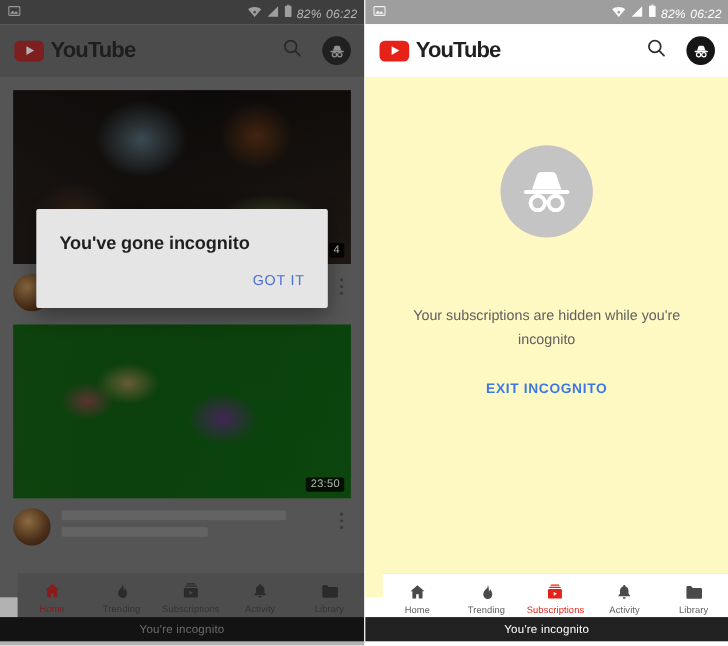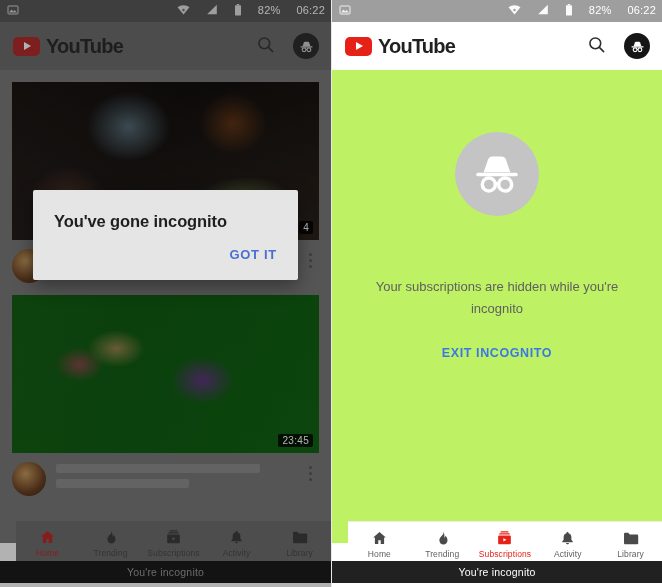--- a/index.html
+++ b/index.html
@@ -15,21 +15,21 @@
 
   
   .statusbar {
     height: 22px; display: flex; align-items: center;
     padding: 0 6px 0 7px; font-size: 11px; color: #ffffff;
     position: relative; z-index: 5;
   }
   .statusbar.dim { background: #5a5a5a; }
   .statusbar.lit { background: #9e9e9e; }
   .sb-left { display:flex; align-items:center; gap:5px; }
-  .sb-right { margin-left:auto; display:flex; align-items:flex-start; gap:16px; }
+  .sb-right { margin-left:auto; display:flex; align-items:flex-end; gap:4px;font-style:italic; }
   .sb-text { font-size: 11px; letter-spacing: .2px; color:#fff; }
   .ic { display:block; }
 
   
   .appbar {
     height: 48px; display: flex; align-items: center;
     padding: 0 12px 0 13px; position: relative; z-index: 5;
   }
   .appbar.dim { background: #6d6d6d; }
   .appbar.lit { background: #ffffff; }
@@ -96,24 +96,24 @@
     position:absolute; z-index: 10;
     left: 33px; top: 190px; width: 265px;
     background:#e5e5e5; border-radius: 2px;
     box-shadow: 0 6px 18px rgba(0,0,0,.38);
     padding: 22px 21px 8px 21px;
   }
   .dlg-title { font-size: 16.5px; font-weight: bold; color:#1f1f1f; letter-spacing:-0.1px; }
   .dlg-body { margin-top: 16px; font-size: 13px; line-height: 17px; color:#3c3c3c; }
   .dlg-body p + p { margin-top: 14px; }
   .dlg-actions { display:flex; justify-content:flex-end; padding: 16px 0 10px 0; }
-  .dlg-btn { font-size: 13px; font-weight: bold; letter-spacing:.7px; background:none; border:none; cursor:pointer; }
-
-  
-  .empty { position:absolute; top:70px; left:0; right:0; bottom:44px; background:#bef264;
+  .dlg-btn { font-size: 13px; font-weight: normal; letter-spacing:.7px; background:none; border:none; cursor:pointer; }
+
+  
+  .empty { position:absolute; top:70px; left:0; right:0; bottom:44px; background:#fef9c3;
            display:flex; flex-direction:column; align-items:center; padding-top: 62px; }
   .empty-icon { width:84px;height:84px;border-radius:50%; display:flex;align-items:center;justify-content:center; }
   .empty-text { margin-top: 60px; width: 250px; text-align:center;
                 font-size: 13px; line-height: 22px; color:#606060; }
   .empty-link { margin-top: 26px; font-size: 12.5px; font-weight: bold; letter-spacing:.6px;
                 background:none;border:none;cursor:pointer; }
 
   
   .bottomnav { position:absolute; left:16px; right:0; bottom:22px; height:44px;
                display:flex; align-items:center; }
@@ -215,21 +215,21 @@
           <div class="kebab">
               <i></i>
               <i></i>
               <i></i>
             </div>
         </div>
       </div>
 
       <div class="card">
         <div class="thumb thumb-2">
-          <span class="duration">23:45</span>
+          <span class="duration">23:50</span>
         </div>
         <div class="meta">
           <div class="ch-avatar"></div>
           <div class="meta-mid">
             <div class="meta-line w1"></div>
             <div class="meta-line w2"></div>
           </div>
           <div class="kebab">
               <i></i>
               <i></i>

